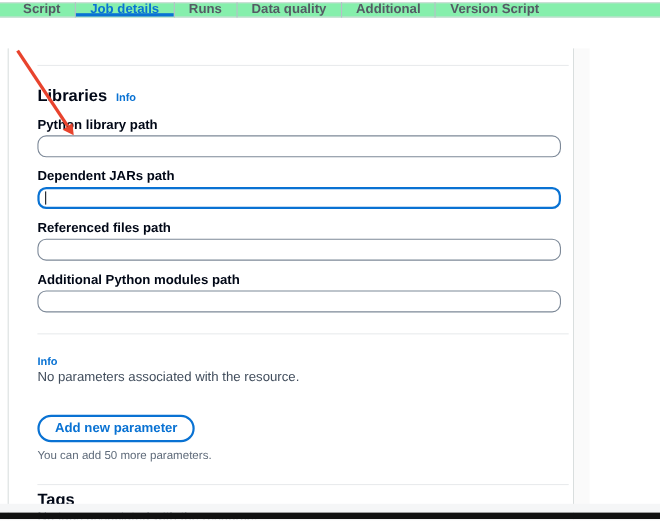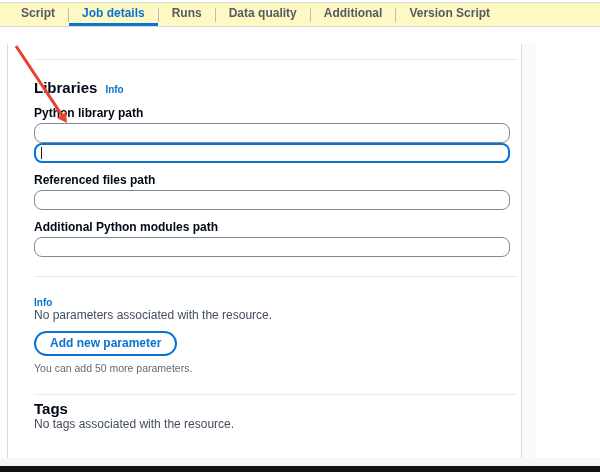--- a/index.html
+++ b/index.html
@@ -11,27 +11,27 @@
     width: 600px;
     height: 474px;
     background: #ffffff;
     overflow: hidden;
   }
 
   
   .tabbar {
     position: absolute;
     top: 2px; left: 0; right: 0;
-    height: 25px;
+    height: 14px;
     border-top: 1px solid #d5dbdb;
     border-bottom: 1px solid #d5dbdb;
     display: flex;
     align-items: stretch;
     padding-left: 8px;
-    background: #fef9c3;
+    background: #86efac;
   }
   .tab {
     display: flex;
     align-items: center;
     padding: 0 13px;
     font-size: 12px;
     font-weight: bold;
     color: #545b64;
     cursor: pointer;
     border-bottom: 3px solid transparent;
@@ -132,21 +132,21 @@
     background: #16191f;
   }
 
   .empty-text {
     font-size: 12px;
     color: #414d5c;
     margin-top: 0;
   }
   .pill-button {
     display: inline-block;
-    margin-top: 9px;
+    margin-top: 28px;
     padding: 3px 14px 4px 14px;
     border: 2px solid #0972d3;
     border-radius: 15px;
     background: #fff;
     color: #0972d3;
     font-family: "Liberation Sans", sans-serif;
     font-size: 12px;
     font-weight: bold;
     cursor: pointer;
     line-height: 14px;
@@ -222,20 +222,21 @@
         <div class="section-heading-row heading-libraries">
           <span class="section-heading">Libraries</span>
           <a class="info-link">Info</a>
         </div>
 
         <div class="field-label">Python library path</div>
         <div class="field-input">
           <input type="text" value="" style="">
         </div>
 
+        <div class="field-label">Dependent JARs path</div>
         <div class="field-input focused">
           <input type="text" value="" style="">
           <div class="caret"></div>
         </div>
 
         <div class="field-label">Referenced files path</div>
         <div class="field-input">
           <input type="text" value="" style="">
         </div>
 

